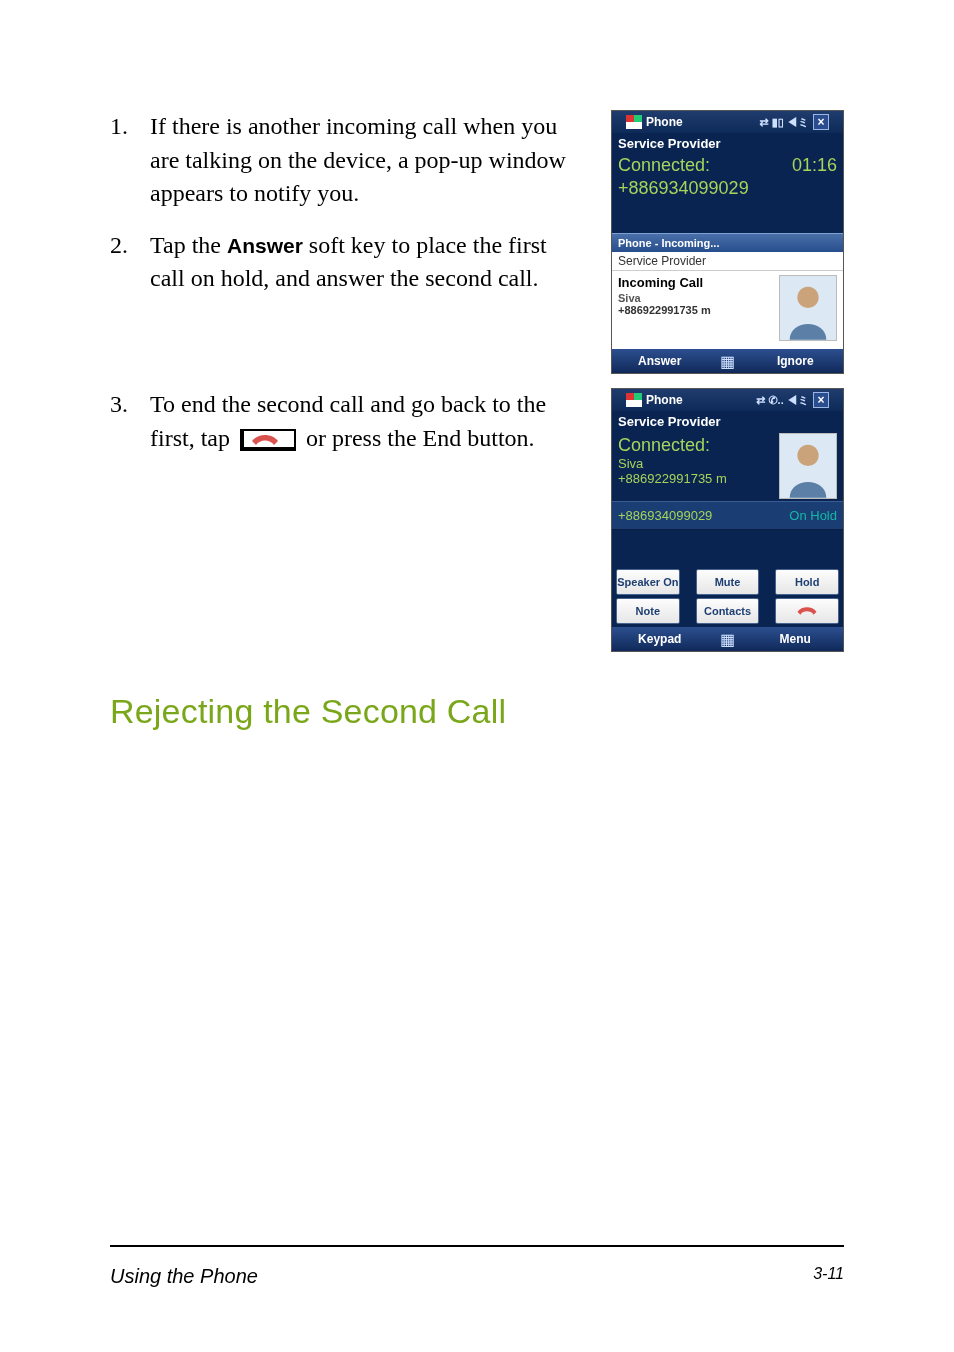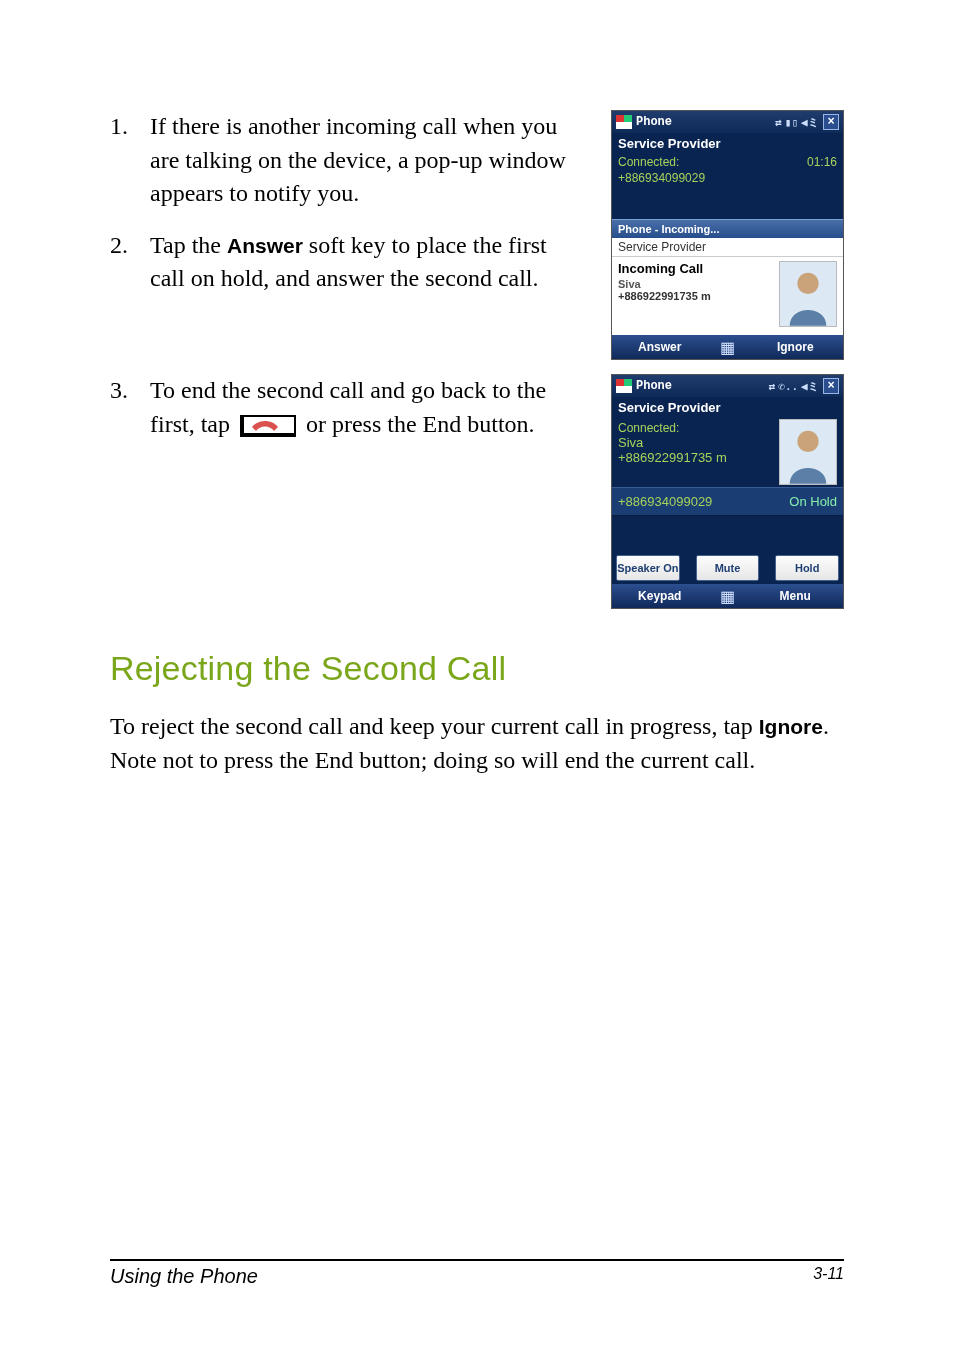--- a/index.html
+++ b/index.html
@@ -11,54 +11,54 @@
   .left { flex: 1 1 auto; }
   .right { flex: 0 0 auto; }
   ol { list-style: none; padding: 0; margin: 0; }
   li.step { display: flex; font-size: 24px; line-height: 1.4; margin-bottom: 18px; }
   li.step .num { width: 40px; flex: 0 0 40px; }
   li.step .txt { flex: 1 1 auto; }
   .bold { font-family: Arial, Helvetica, sans-serif; font-weight: 700; font-size: 21px; }
   .endbtn { display: inline-block; width: 56px; height: 22px; border: 2px solid #000; border-left-width: 4px; border-bottom-width: 4px; vertical-align: middle; position: relative; margin: 0 4px; }
   .endbtn svg { position: absolute; left: 6px; top: 2px; }
   .reject-p { font-size: 24px; line-height: 1.4; margin-top: 10px; }
-  .footer { position: absolute; left: 110px; right: 110px; bottom: 64px; border-top: 2px solid #000; padding-top: 4px; display: flex; justify-content: space-between; font-family: Arial, Helvetica, sans-serif; }
+  .footer { position: absolute; left: 110px; right: 110px; bottom: 64px; border-top: 2px solid #000; padding-top: 18px; display: flex; justify-content: space-between; font-family: Arial, Helvetica, sans-serif; }
   .footer .ft-left { font-style: italic; font-size: 20px; }
   .footer .ft-right { font-style: italic; font-size: 16px; }
 
   
   .shot { width: 233px; border: 1px solid #555; background: #fff; font-family: Tahoma, Arial, sans-serif; }
-  .wm-title { background: linear-gradient(#1f3c6e,#0e2a58); color: #fff; display: flex; align-items: center; height: 22px; font-size: 12px; padding: 0 4px; font-weight: 700; font-family: Liberation Mono, monospace; }
+  .wm-title { background: linear-gradient(#1f3c6e,#0e2a58); color: #fff; display: flex; align-items: center; height: 22px; font-size: 12px; padding: 0 14px; font-weight: 700; }
   .wm-title .flag { width: 16px; height: 14px; background: #fff; margin-right: 4px; display: inline-flex; }
   .wm-title .flag span { display:block; width:8px; height:7px; }
   .wm-title .sp { flex: 1; }
   .wm-title .ic { color: #cfe0ff; font-size: 11px; margin-left: 3px; }
   .wm-title .close { width: 16px; height: 16px; background: #2a4d8f; color: #fff; display: flex; align-items: center; justify-content: center; border: 1px solid #9bb7e6; margin-left: 4px; font-size: 12px; font-weight: 700; }
   .dark { background: #0a2451; color: #fff; }
   .sp-label { font-family: Tahoma, Arial, sans-serif; font-weight: 700; font-size: 13px; padding: 3px 6px 2px 6px; }
-  .call-row { display: flex; justify-content: space-between; padding: 2px 6px; font-size: 12px; gap: 24px; }
+  .call-row { display: flex; justify-content: space-between; padding: 2px 6px; font-size: 18px; gap: 24px; }
   .lime { color: #a6d35a; }
   .sub-title { background: linear-gradient(#4a6fa9,#264e8c); color: #fff; font-size: 11px; font-weight: 700; padding: 3px 6px; border-top: 1px solid #7aa0d4; }
   .sp2 { font-size: 12px; padding: 2px 6px; background: #fff; color: #333; border-bottom: 1px solid #ccc; }
   .inc { padding: 4px 6px 6px 6px; background: #fff; color: #000; position: relative; min-height: 78px; }
   .inc .t1 { font-weight: 700; font-size: 13px; color: #000000; }
   .inc .t2 { font-weight: 700; font-size: 11px; color: #555; margin-top: 2px; }
   .inc .t3 { font-weight: 700; font-size: 11px; color: #333; }
   .avatar { position: absolute; right: 6px; top: 4px; width: 58px; height: 66px; border: 1px solid #bbb; background: linear-gradient(#e6f1ff,#cfe0ef); overflow: hidden; }
   .avatar svg { width: 100%; height: 100%; display: block; }
   .softbar { display: flex; background: linear-gradient(#2c4f8f,#10295a); height: 24px; align-items: center; }
   .softbar .sk { flex: 1; text-align: center; color: #fff; font-size: 12px; font-weight: 700; }
   .softbar .mid { flex: 0 0 40px; text-align: center; color: #cfe0ff; }
 
   
   .btn-row { display: flex; gap: 16px; padding: 3px 4px; background: #0a2451; align-items: center; }
   .pill { flex: 1; background: linear-gradient(#fdfdfd,#e6e6e6); border: 1px solid #46628f; border-radius: 2px; height: 26px; display: flex; align-items: center; justify-content: center; font-size: 11px; font-weight: 700; color: #1e3f72; }
   .pill.red { color: #c0392b; }
   .hold-row { background: #1a3d73; color: #a6d35a; font-size: 13px; padding: 6px; display: flex; justify-content: space-between; border-top: 1px solid #3a5c94; border-bottom: 1px solid #0a1d40; }
-  .hold-row .r { color: #86efac; }
+  .hold-row .r { color: #14b8a6; }
   .connected-block { position: relative; padding: 4px 6px 6px 6px; min-height: 70px; }
   .connected-block .avatar { top: 2px; }
   .gap { height: 36px; background: #0a2451; }
 
   .section-gap { height: 14px; }
 </style>
 </head>
 <body>
 
 <div class="page">
@@ -186,33 +186,39 @@
         <div class="hold-row">
           <span>+886934099029</span>
           <span class="r">On Hold</span>
         </div>
         <div class="gap"></div>
         <div class="btn-row">
           <div class="pill">Speaker On</div>
           <div class="pill">Mute</div>
           <div class="pill">Hold</div>
         </div>
+        <div class="btn-row" style="padding-top:0;">
+          <div class="pill">Note</div>
+          <div class="pill">Contacts</div>
+          <div class="pill red">
+            <svg width="22" height="14" viewBox="0 0 30 14">
+                <path d="M2 8 C8 0 22 0 28 8 L24 12 C20 6 10 6 6 12 Z" fill="#d9524e"></path>
+              </svg>
+          </div>
+        </div>
         <div class="softbar">
           <div class="sk">Keypad</div>
           <div class="mid">▦</div>
           <div class="sk">Menu</div>
         </div>
       </div>
     </div>
   </div>
 
   <h2 class="h2" style="margin-top:40px;">Rejecting the Second Call</h2>
 
-  <p class="reject-p">
-    <span>To reject the second call and keep your current call in progress, tap </span><span class="bold">Ignore</span><span>. Note not to press the End button; doing so will end the current call.</span>
-  </p>
 
   <div class="footer">
     <span class="ft-left">Using the Phone</span>
     <span class="ft-right">3-11</span>
   </div>
 
 </div>
 
 </body></html>

